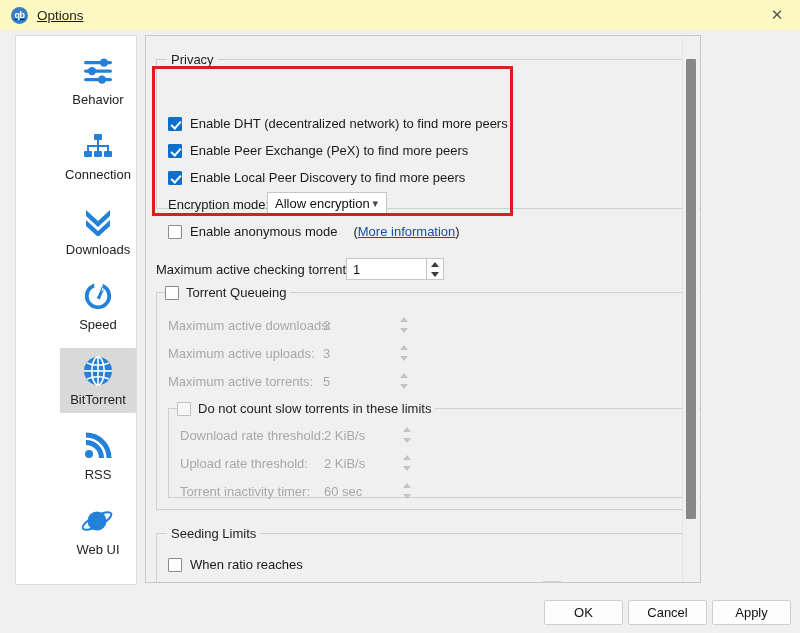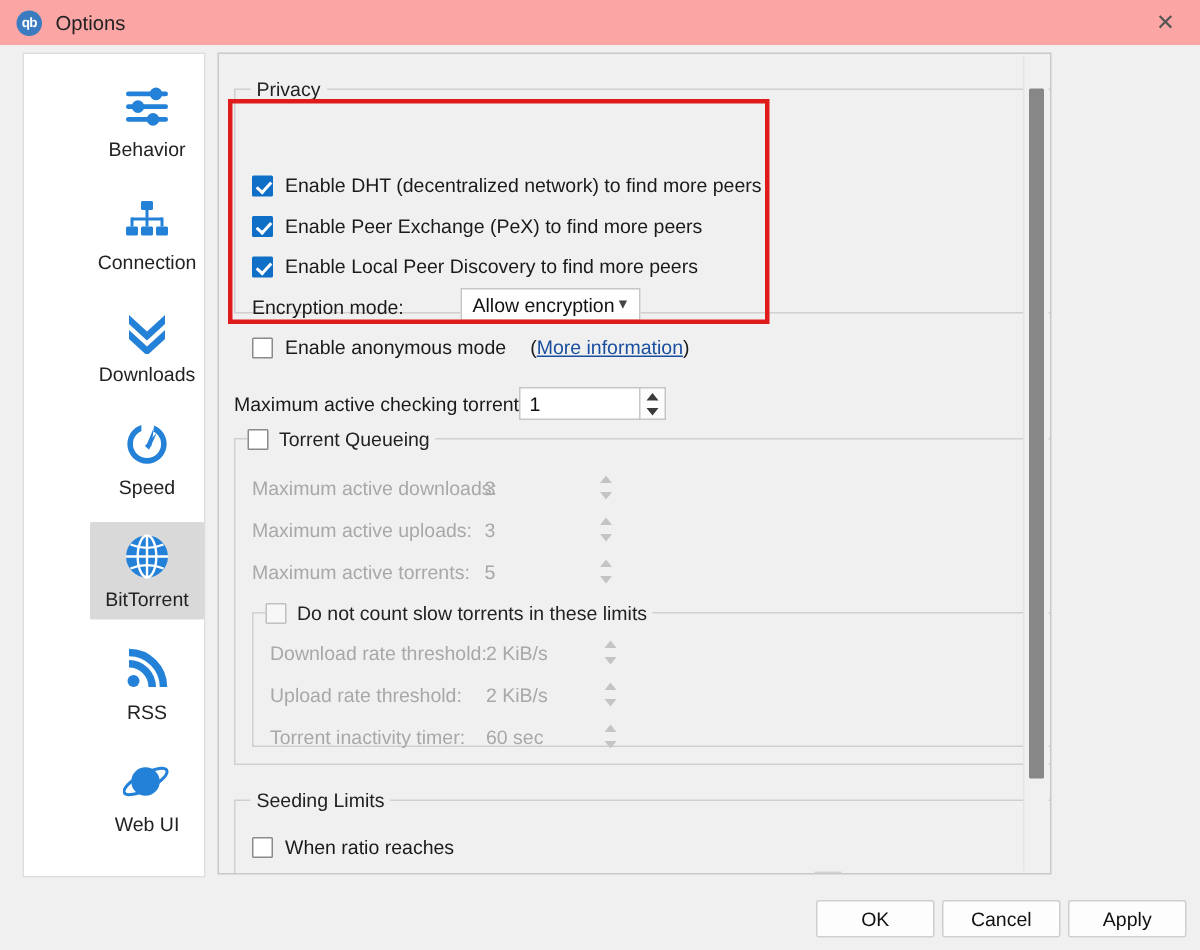--- a/index.html
+++ b/index.html
@@ -13,24 +13,25 @@
     font-family: "Liberation Sans", sans-serif;
     font-size: 13px;
     color: #1a1a1a;
     overflow: hidden;
     position: relative;
   }
 
   
   .titlebar {
     height: 30px;
-    background: #fca5a5;
+    background: #fef9c3;
     display: flex;
     align-items: center;
     position: relative;
+    text-decoration: underline;
   }
   .title-icon {
     width: 17px; height: 17px;
     border-radius: 50%;
     background: #3b7bbf;
     margin-left: 11px;
     display: flex; align-items: center; justify-content: center;
     color: #fff;
     font-size: 9px;
     font-weight: bold;
@@ -215,21 +216,20 @@
     position: absolute;
     background: #fff;
     border: 1px solid #c6c6c6;
     box-sizing: border-box;
     display: flex;
     align-items: center;
     padding-left: 7px;
     font-size: 13px;
     color: #111;
     justify-content: space-between;
-    margin-left: 40px;
   }
   .combo .chev {
     margin-right: 8px;
     color: #444;
     font-size: 11px;
     line-height: 1;
   }
 
   
   .link {

